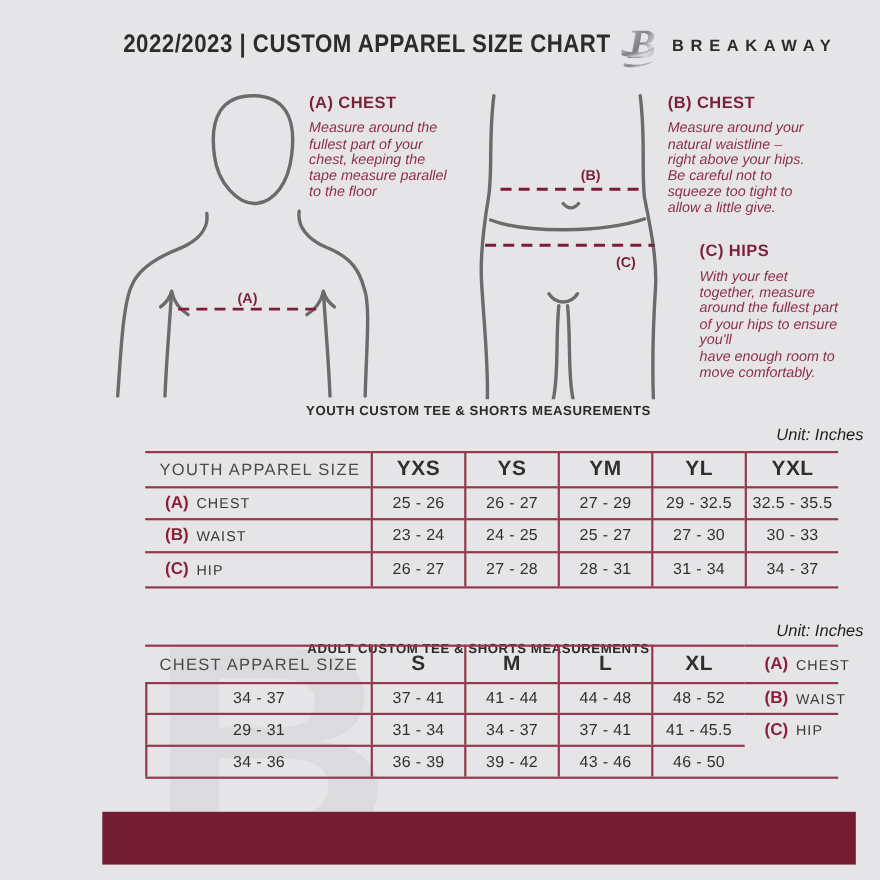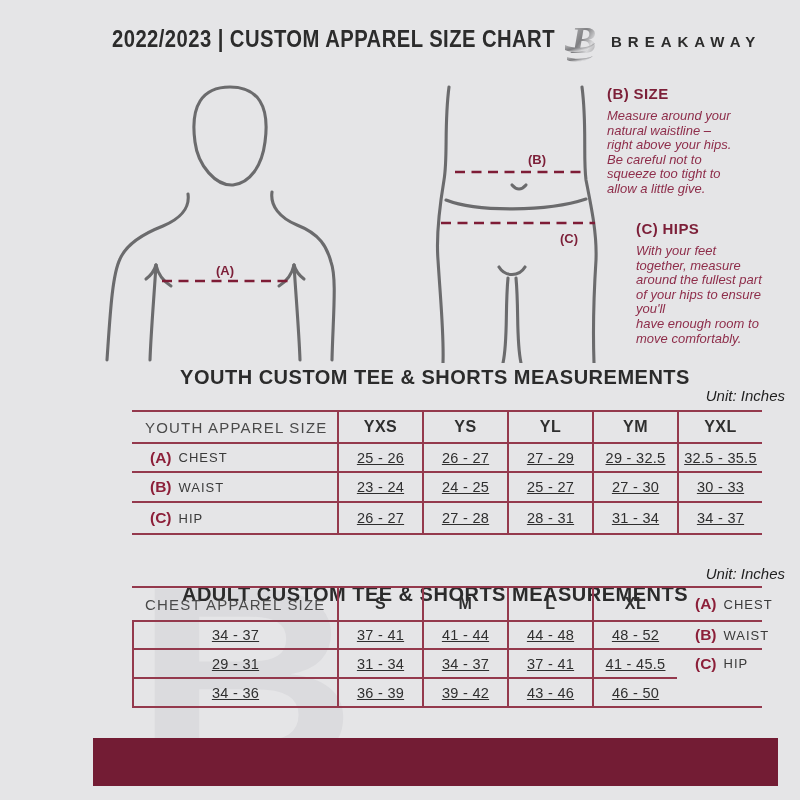--- a/index.html
+++ b/index.html
@@ -23,36 +23,36 @@
   .blockB { left:607px; top:85px; width:155px; }
   .blockC { left:636px; top:220px; width:158px; }
 
   .fig { position:absolute; z-index:1; }
   .fig path { fill:none; stroke:#6b6b6d; stroke-width:3.1; stroke-linecap:round; }
   .fig .dash { stroke:#7e1c36; stroke-width:2.6; stroke-dasharray:10 6.5; stroke-linecap:butt; }
   .fig text { font-family:"Liberation Sans",sans-serif; font-size:13px; font-weight:bold; fill:#7c1f38; }
 
   
   .sec-title { position:absolute; left:85px; width:700px; text-align:center;
-    font-size:20px; font-weight:bold; letter-spacing:.5px; color:#2b2b2b; z-index:2; }
+    font-size:12px; font-weight:bold; letter-spacing:.5px; color:#2b2b2b; z-index:2; }
   .sec-unit  { position:absolute; left:85px; width:700px; text-align:right;
     font-size:15px; font-style:italic; color:#1f1f1f; z-index:2; }
 
   
   .sizetable { position:absolute; left:132px; width:630px; display:grid;
     grid-template-columns:205px 85px 85px 85px 85px 85px;
     border-bottom:2px solid #94394d; z-index:2; }
   .yt { top:410px; grid-template-rows:32px 29px 30px 32px; }
   .at { top:586px; grid-template-rows:34px 28px 29px 29px; }
   .cell { border-top:2px solid #94394d; display:flex; align-items:center; justify-content:center; }
   .cell.vline { border-left:2px solid #94394d; }
   .cell.lab { justify-content:flex-start; padding-left:18px; }
   .cell.colhead { padding-left:13px; font-size:15px; letter-spacing:1.2px; color:#4a4a4a; }
-  .cell.szhead { font-size:16px; font-weight:bold; letter-spacing:.5px; color:#2f2f2f; }
-  .cell.val { font-size:14.5px; color:#2f2f2f; letter-spacing:.3px;text-decoration:underline; }
+  .cell.szhead { font-size:19px; font-weight:bold; letter-spacing:.5px; color:#2f2f2f; }
+  .cell.val { font-size:14.5px; color:#2f2f2f; letter-spacing:.3px; }
   .pref { font-weight:bold; color:#8c1f39; font-size:15.5px; margin-right:7px; }
   .rowlab { font-size:13px; color:#3a3a3a; letter-spacing:1px; }
 
   
   .footer-bar { position:absolute; left:93px; top:738px; width:685px; height:48px; background:#731c34; z-index:3; }
   .watermark { position:absolute; left:134px; top:548px; font-size:262px; line-height:1;
     font-weight:bold; color:#dbdbde; z-index:0; transform:scaleX(1.18); transform-origin:left top; }
 </style>
 </head>
 <body>
@@ -98,22 +98,30 @@
     <path d="M11,115 C42,127 112,127 151,114"></path>
     <path d="M64,182 C70,192 84,192 90,182"></path>
     <path d="M73,193 C70,225 73,255 68,278"></path>
     <path d="M81,193 C84,225 81,255 86,278"></path>
     <path class="dash" d="M20,87 L148,87"></path>
     <path class="dash" d="M6,138 L160,138"></path>
     <text x="102" y="79" text-anchor="middle">(B)</text>
     <text x="134" y="158" text-anchor="middle">(C)</text>
   </svg>
 
+  <div class="mblock blockA">
+    <h3>(A) CHEST</h3>
+    <p>Measure around the
+fullest part of your
+chest, keeping the
+tape measure parallel
+to the floor</p>
+  </div>
   <div class="mblock blockB">
-    <h3>(B) SIZE</h3>
+    <h3>(B) CHEST</h3>
     <p>Measure around your
 natural waistline –
 right above your hips.
 Be careful not to
 squeeze too tight to
 allow a little give.</p>
   </div>
   <div class="mblock blockC">
     <h3>(C) HIPS</h3>
     <p>With your feet
@@ -125,22 +133,22 @@
 move comfortably.</p>
   </div>
 
   <div class="sec-title" style="top:366px;">YOUTH CUSTOM TEE &amp; SHORTS MEASUREMENTS</div>
   <div class="sec-unit" style="top:387px;">Unit: Inches</div>
 
   <div class="sizetable yt">
     <div class="cell lab colhead">YOUTH APPAREL SIZE</div>
     <div class="cell vline szhead">YXS</div>
     <div class="cell vline szhead">YS</div>
+    <div class="cell vline szhead">YM</div>
     <div class="cell vline szhead">YL</div>
-    <div class="cell vline szhead">YM</div>
     <div class="cell vline szhead">YXL</div>
 
     <div class="cell lab">
       <span class="pref">(A)</span>
       <span class="rowlab">CHEST</span>
     </div>
     <div class="cell vline val">25 - 26</div>
     <div class="cell vline val">26 - 27</div>
     <div class="cell vline val">27 - 29</div>
     <div class="cell vline val">29 - 32.5</div>

